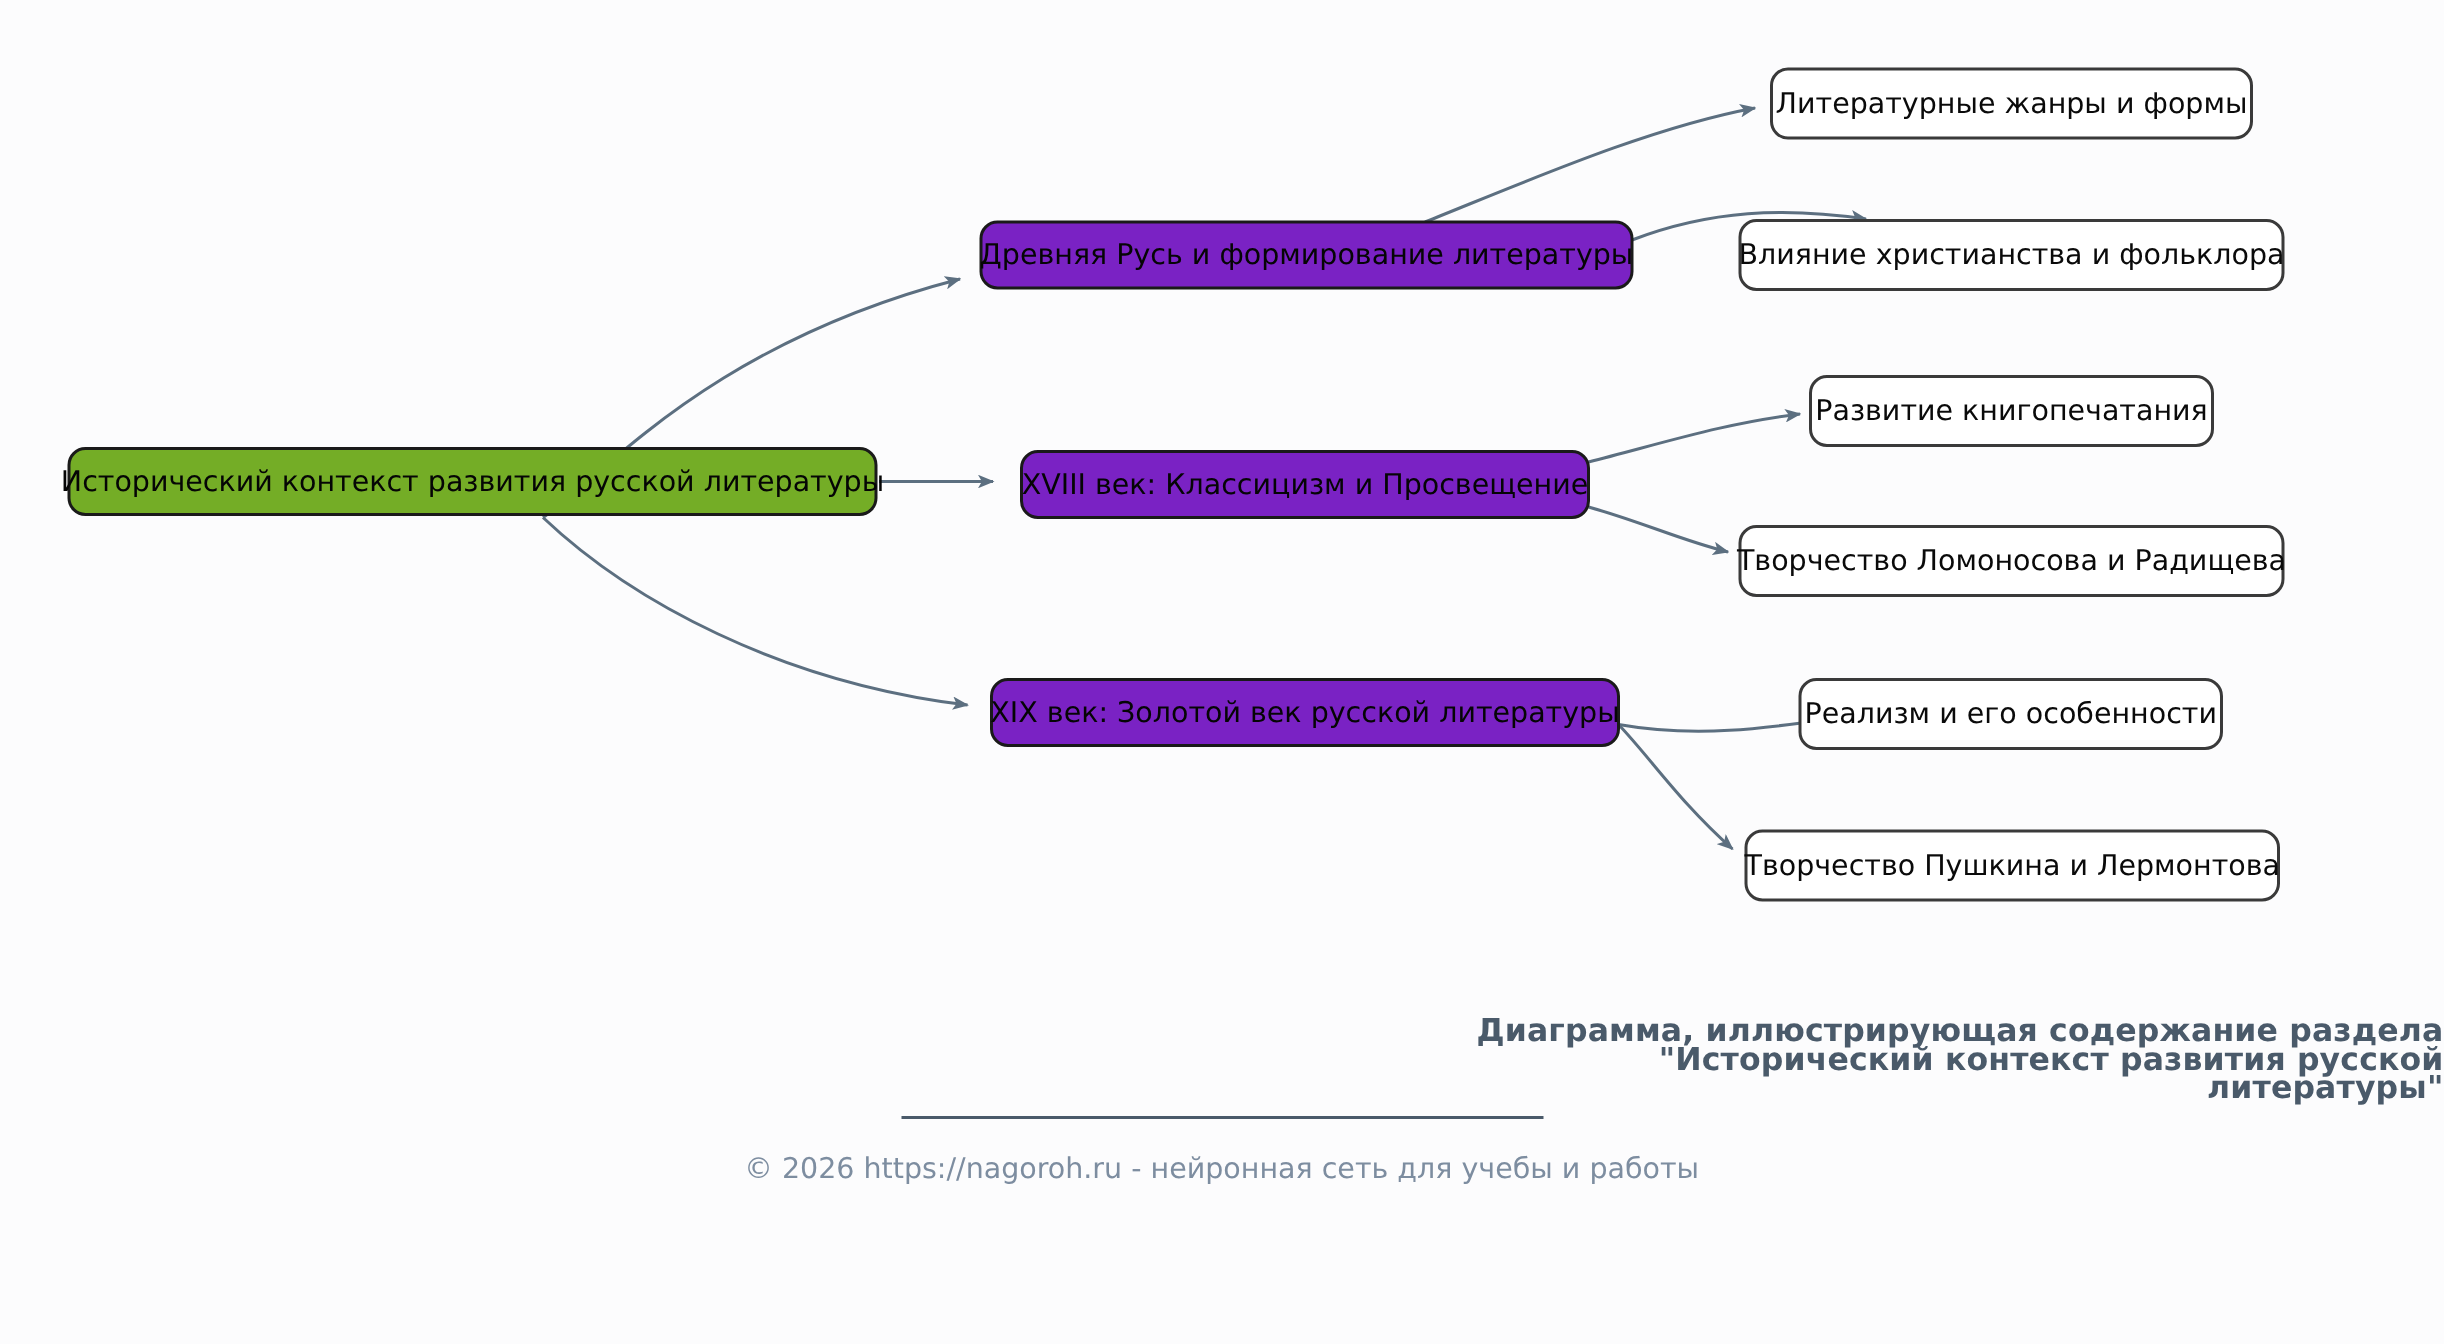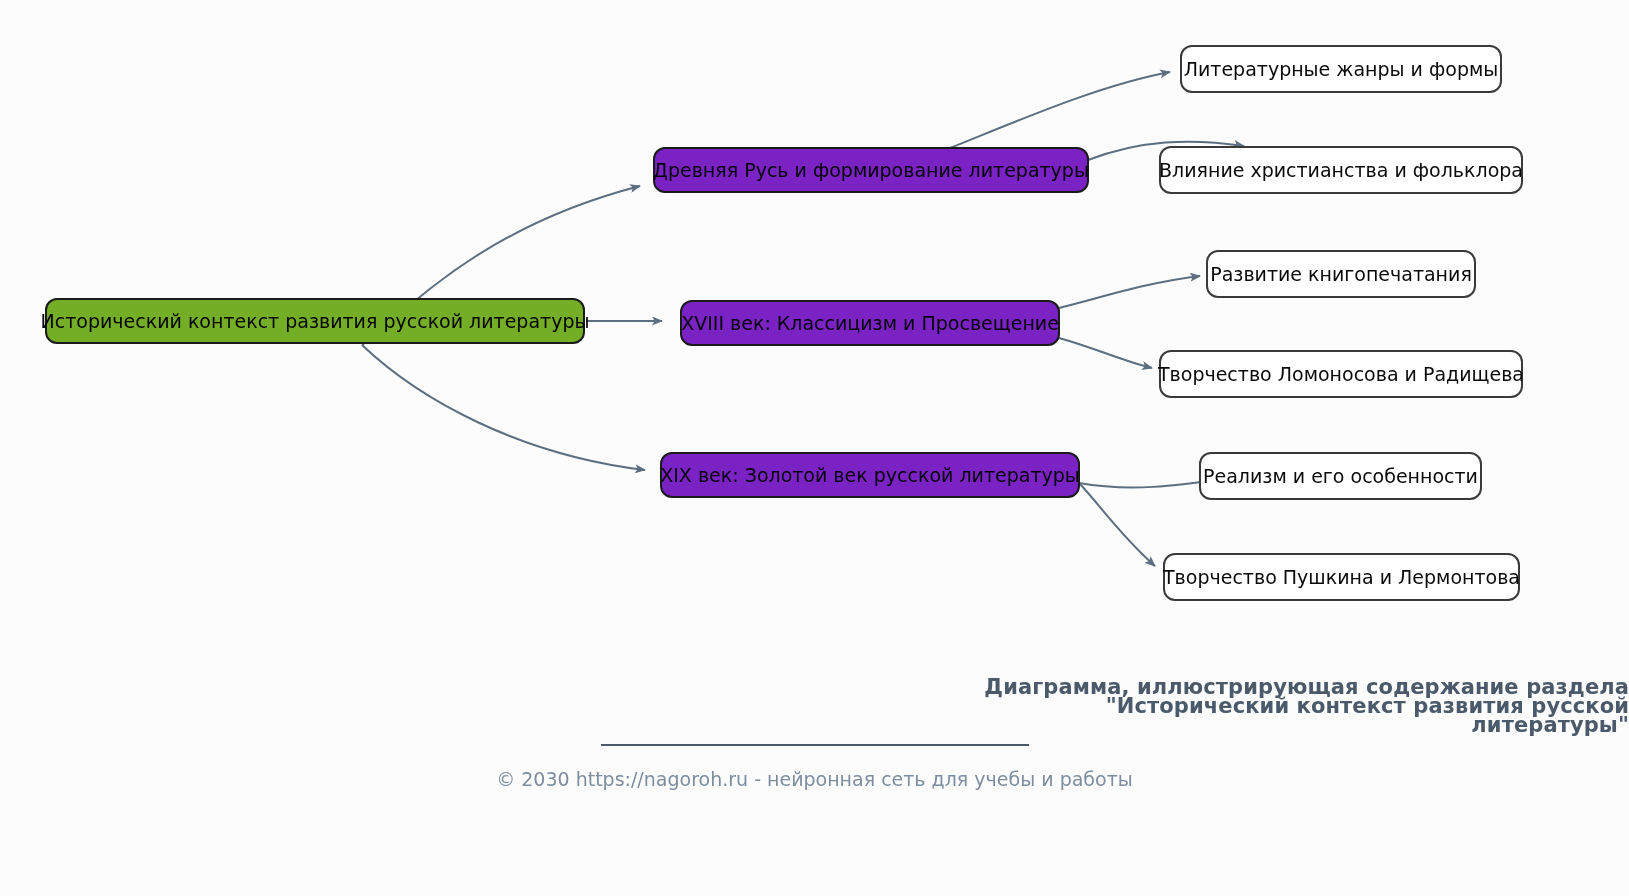--- a/index.html
+++ b/index.html
@@ -135,15 +135,15 @@
       </g>
   </svg>
 
   <div class="caption-block">
     <div class="caption-line">Диаграмма, иллюстрирующая содержание раздела</div>
     <div class="caption-line">"Исторический контекст развития русской</div>
     <div class="caption-line">литературы"</div>
     <div class="caption-rule"></div>
   </div>
 
-  <div class="footer-line">© 2030 https://nagoroh.ru - нейронная сеть для учебы и работы</div>
+  <div class="footer-line">© 2026 https://nagoroh.ru - нейронная сеть для учебы и работы</div>
 
 </div>
 
 </body></html>

